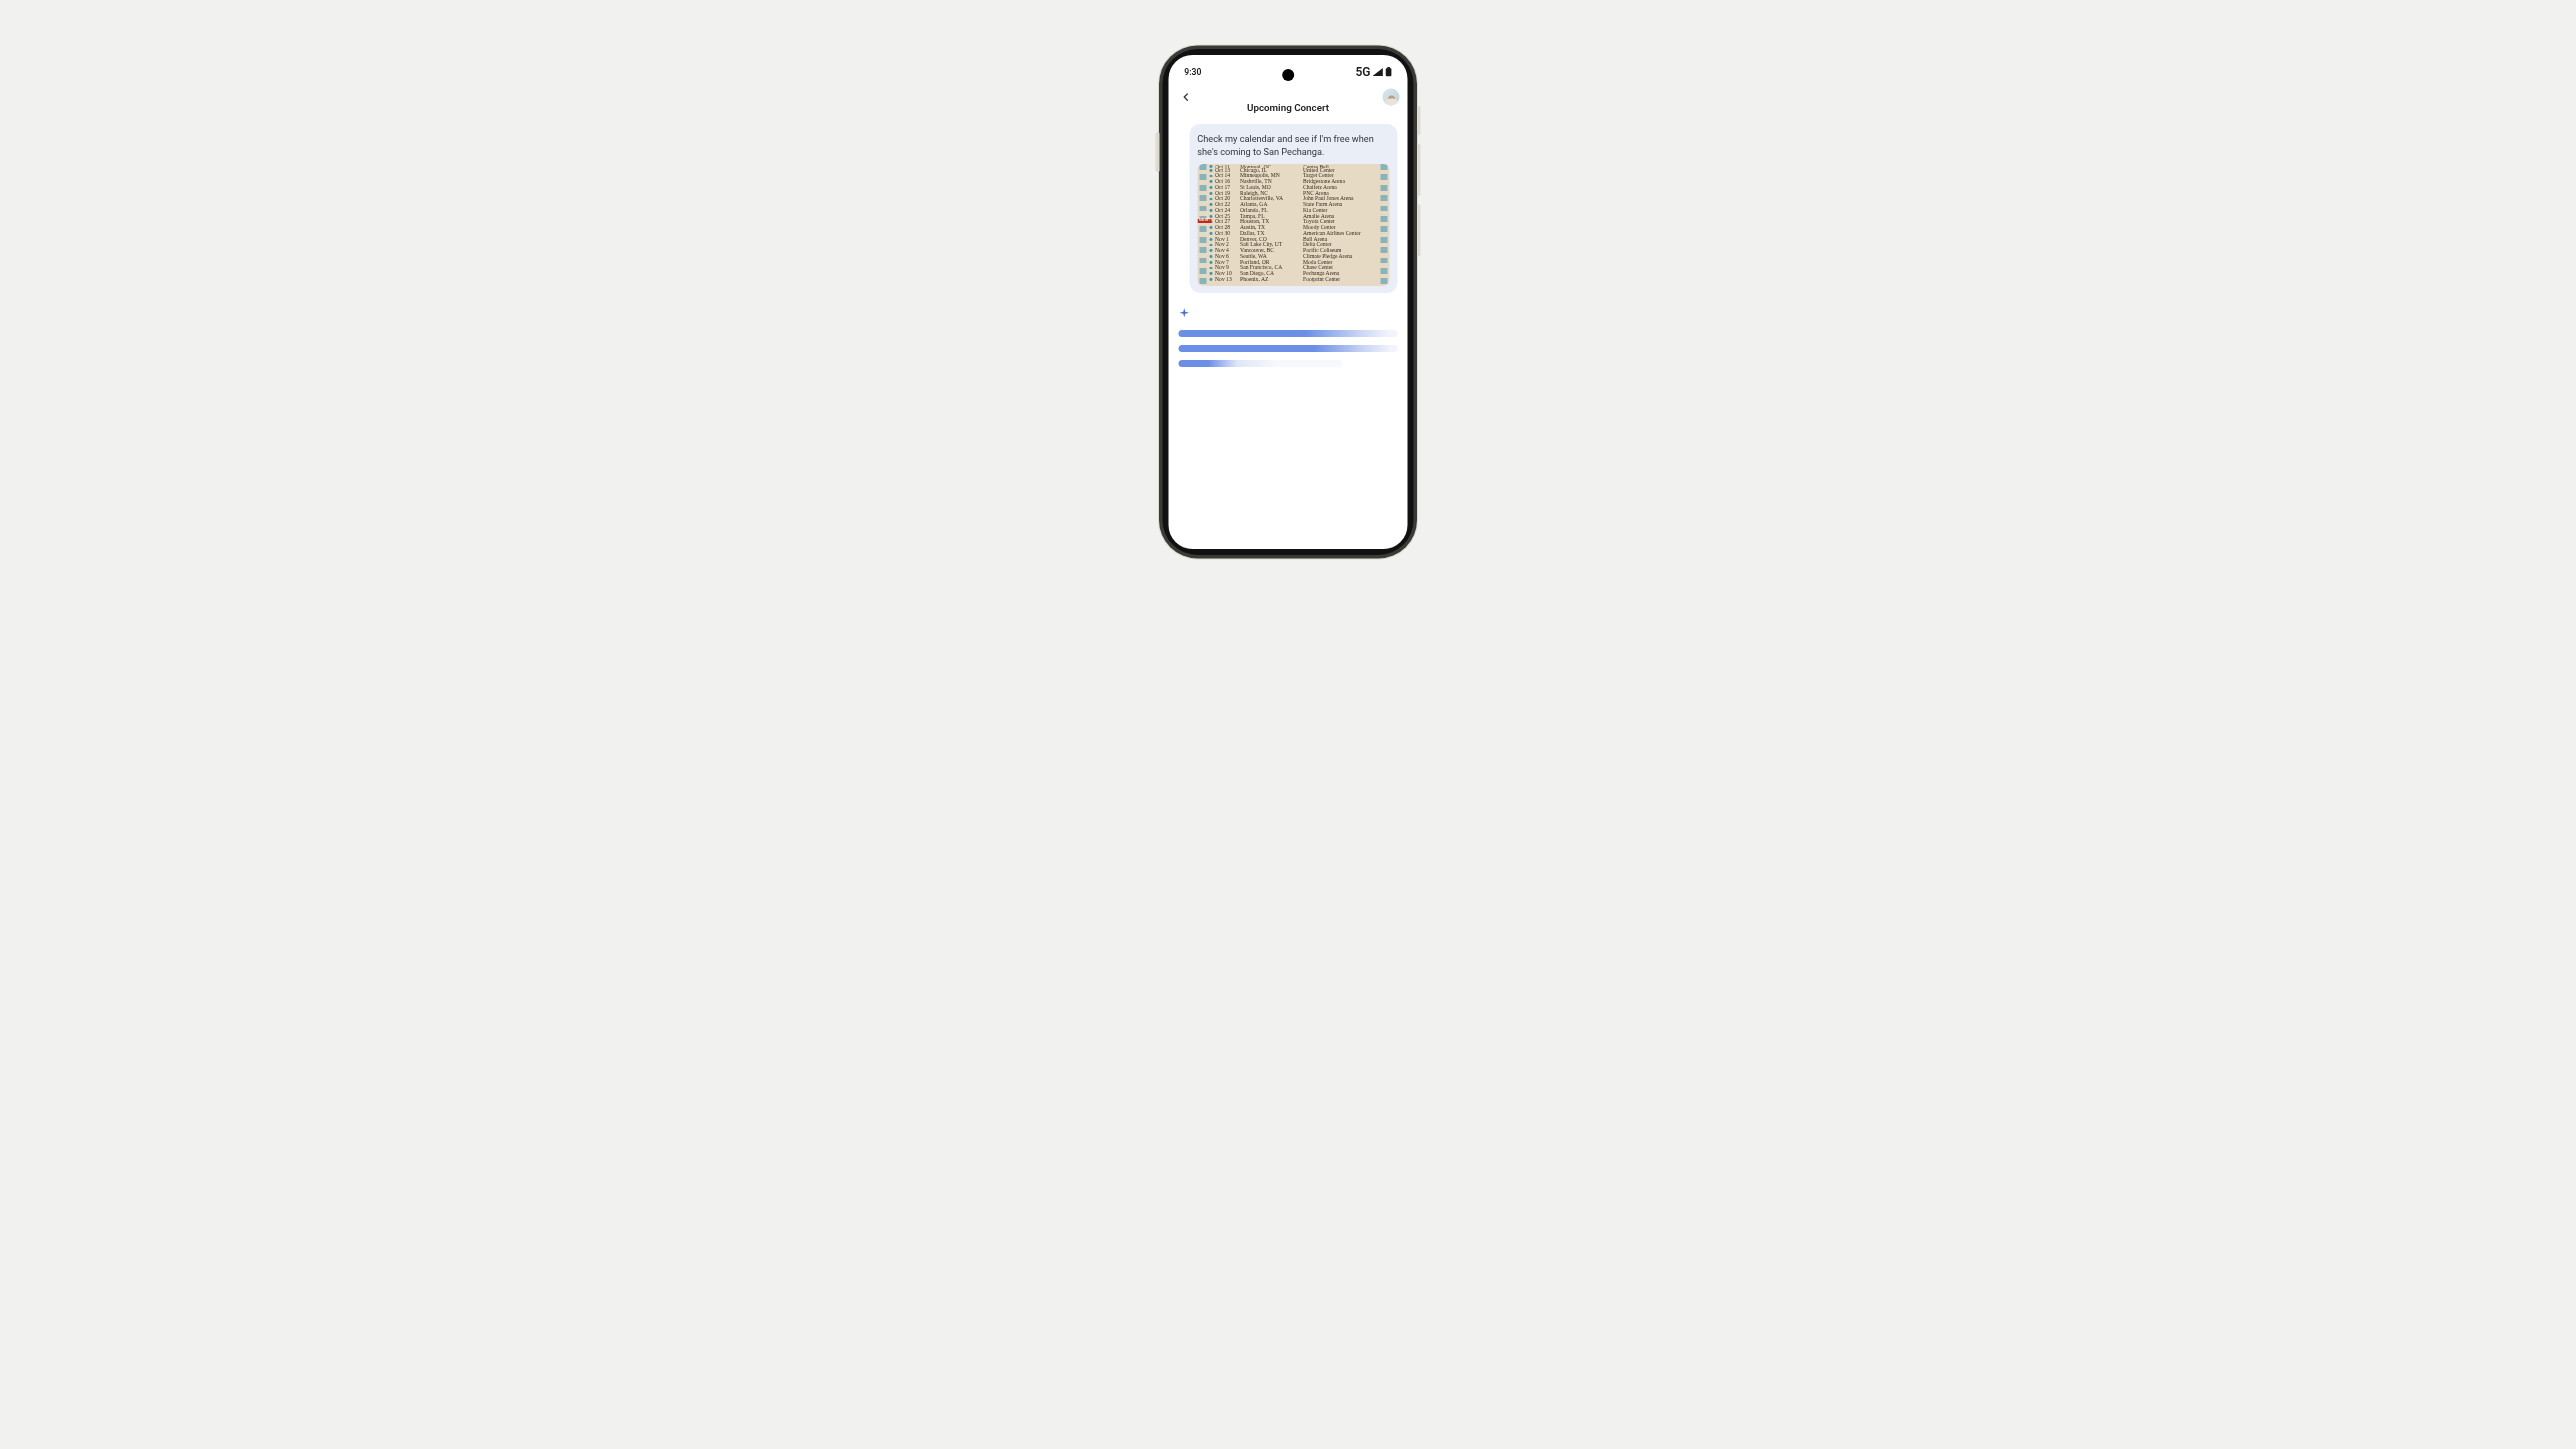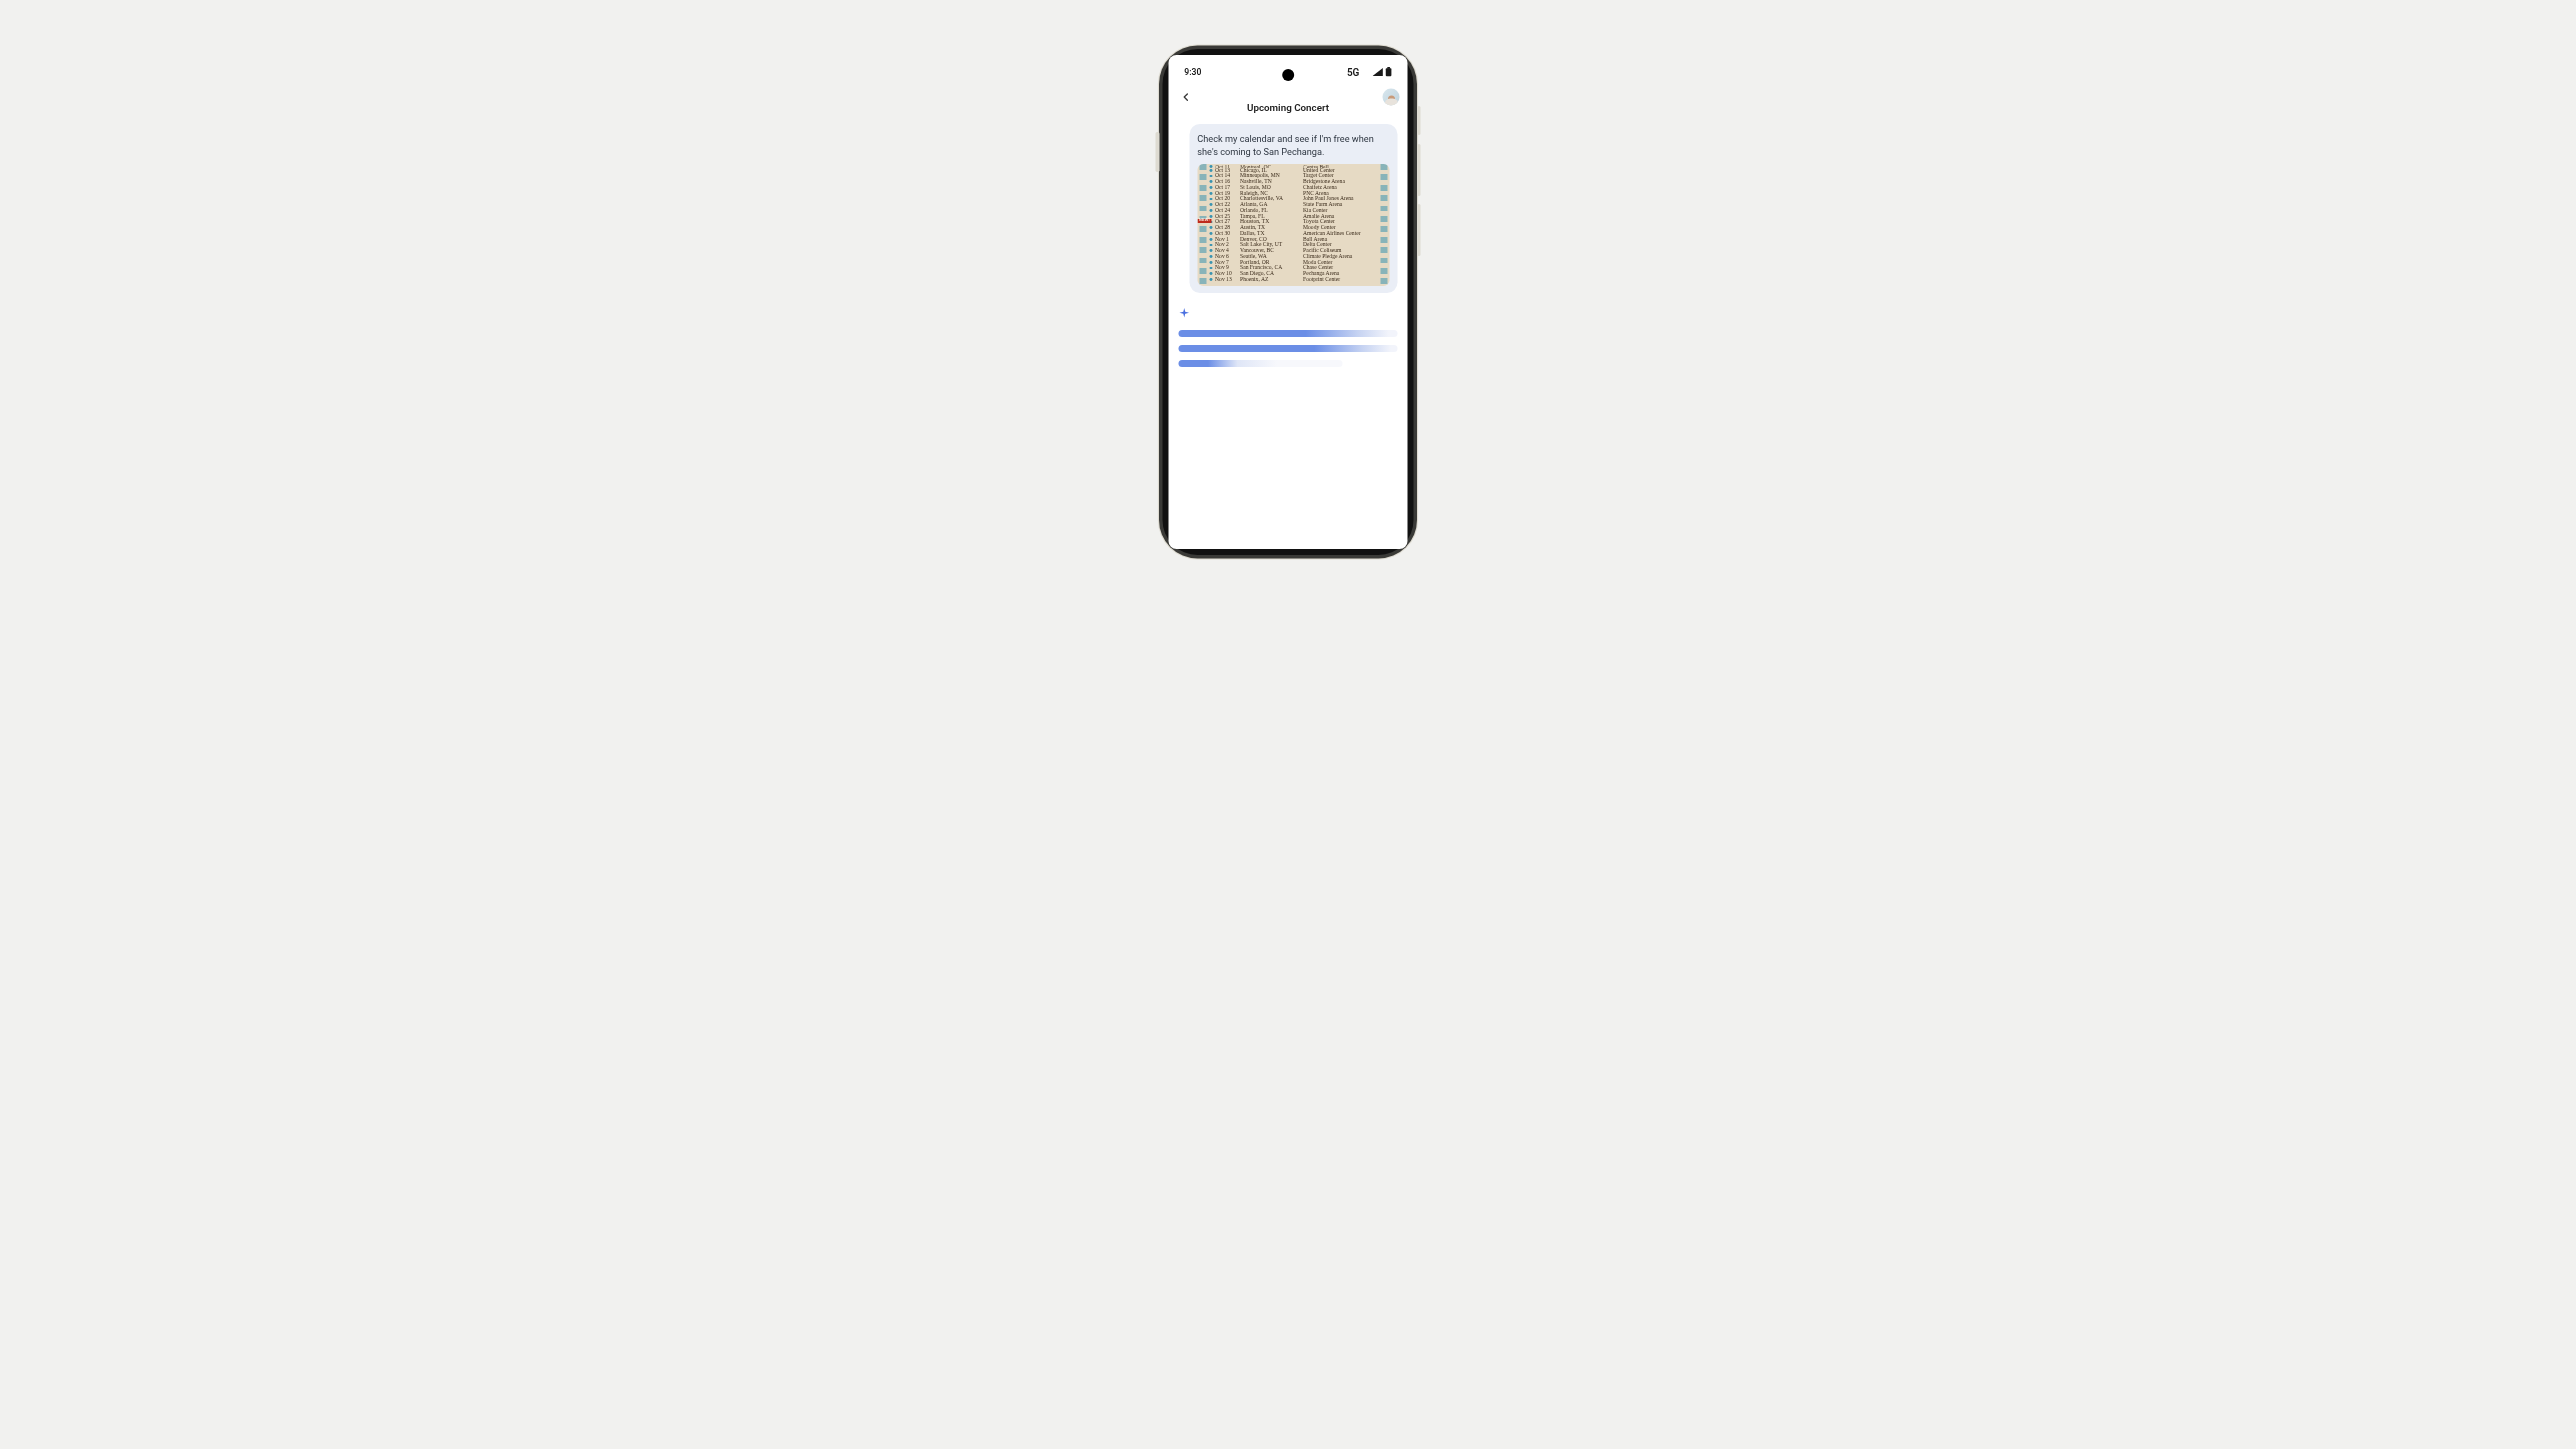--- a/index.html
+++ b/index.html
@@ -34,37 +34,37 @@
   }
   .side-btn.b1 { right: -7px; top: 57px; width: 3.5px; height: 29px; }
   .side-btn.b2 { right: -7px; top: 95px; width: 3.5px; height: 52px; }
   .side-btn.b3 { right: -7px; top: 155px; width: 3.5px; height: 52px; }
   .side-btn.b4 { left:  -7px; top: 83px; width: 3.5px; height: 40px; }
 
   .screen {
     position: absolute;
     left: 5.8px; right: 5.8px; top: 5.8px; bottom: 5.8px;
     background: #fff;
-    border-radius: 8px;
+    border-radius: 24px;
     overflow: hidden;
   }
 
   
   .status-bar {
     display: flex;
     justify-content: space-between;
     align-items: center;
     padding: 8px 16px 0 16px;
     height: 26.5px;
     color: #1a1a1a;
     font-weight: 600;
     font-size: 8.6px;
   }
   .status-right { display: flex; align-items: center; gap: 2.3px; }
-  .status-right .net { font-size: 10px; font-weight: 600; margin-right: 11px; }
+  .status-right .net { font-size: 12px; font-weight: 600; margin-right: 0; }
   .status-right svg { display: block; }
 
   .punch-hole {
     position: absolute;
     left: 50%; top: 14px;
     transform: translateX(-50%);
     width: 12.6px; height: 12.6px;
     border-radius: 50%;
     background: #000;
   }

